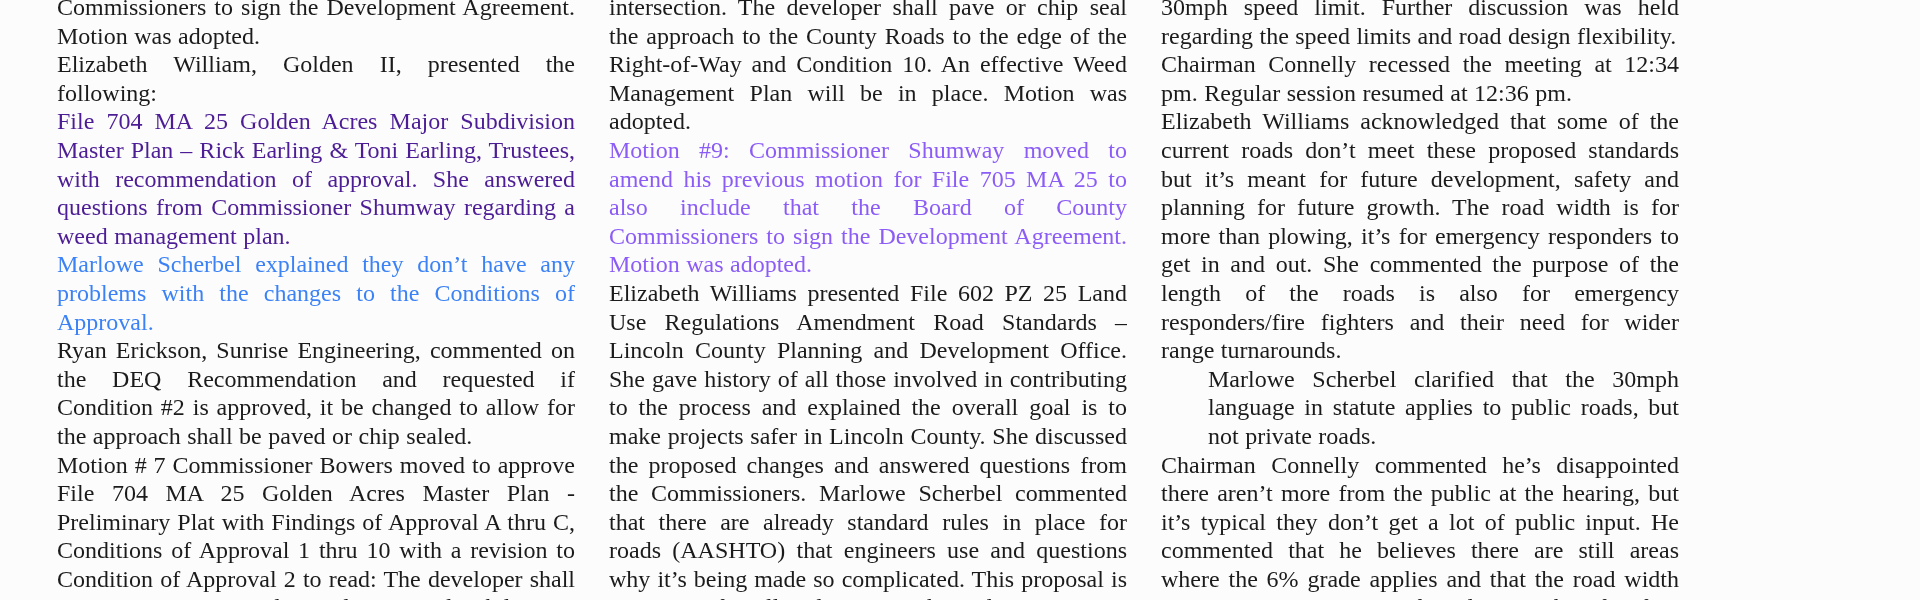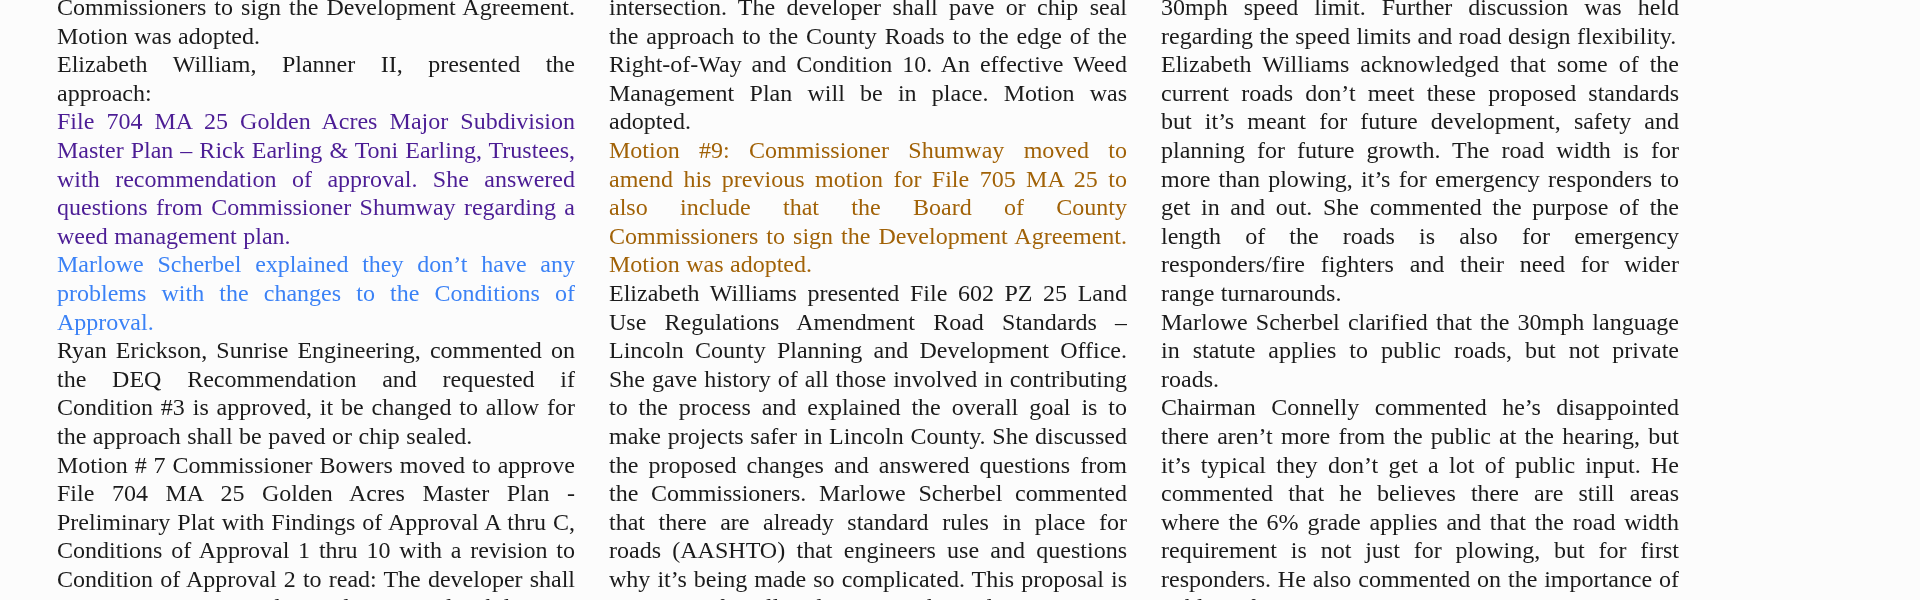--- a/index.html
+++ b/index.html
@@ -38,33 +38,34 @@
     word-spacing: 0.5px;
   }
 </style>
 </head>
 <body style="background: rgb(252, 252, 252);">
 
 <div class="doc">
 
   <div class="col">
     <p style="color: rgb(27, 27, 27);">Commissioners to sign the Development Agreement.  Motion was adopted.</p>
-    <p style="color: rgb(27, 27, 27);">Elizabeth William, Planner II, presented the approach:</p>
+    <p style="color: rgb(27, 27, 27);">Elizabeth William, Golden II, presented the following:</p>
     <p style="color: #4c1d95;">File 704 MA 25 Golden Acres Major Subdivision Master Plan – Rick Earling &amp; Toni Earling, Trustees, with recommendation of approval.  She answered questions from Commissioner Shumway regarding a weed management plan.</p>
     <p style="color: #3b82f6;">Marlowe Scherbel explained they don’t have any problems with the changes to the Conditions of Approval.</p>
-    <p style="color: rgb(27, 27, 27);">Ryan Erickson, Sunrise Engineering, commented on the DEQ Recommendation and requested if Condition #3 is approved, it be changed to allow for the approach shall be paved or chip sealed.</p>
+    <p style="color: rgb(27, 27, 27);">Ryan Erickson, Sunrise Engineering, commented on the DEQ Recommendation and requested if Condition #2 is approved, it be changed to allow for the approach shall be paved or chip sealed.</p>
     <p style="color: rgb(27, 27, 27);">Motion # 7 Commissioner Bowers moved to approve File 704 MA 25 Golden Acres Master Plan - Preliminary Plat with Findings of Approval A thru C, Conditions of Approval 1 thru 10 with a revision to Condition of Approval 2 to read:  The developer shall construct an approved paved or gravel subdivision road with a minimum 26-foot roadway width and cul-de-sacs with a 70-foot radius right-of-way</p>
   </div>
 
   <div class="col">
     <p style="color: rgb(27, 27, 27);">intersection.  The developer shall pave or chip seal the approach to the County Roads to the edge of the Right-of-Way and Condition 10. An effective Weed Management Plan will be in place.  Motion was adopted.</p>
-    <p style="color: #a16207;">Motion #9:  Commissioner Shumway moved to amend his previous motion for File 705 MA 25 to also include that the Board of County Commissioners to sign the Development Agreement.  Motion was adopted.</p>
+    <p style="color: #8b5cf6;">Motion #9:  Commissioner Shumway moved to amend his previous motion for File 705 MA 25 to also include that the Board of County Commissioners to sign the Development Agreement.  Motion was adopted.</p>
     <p style="color: rgb(27, 27, 27);">Elizabeth Williams presented File 602 PZ 25 Land Use Regulations Amendment Road Standards – Lincoln County Planning and Development Office.  She gave history of all those involved in contributing to the process and explained the overall goal is to make projects safer in Lincoln County.  She discussed the proposed changes and answered questions from the Commissioners.  Marlowe Scherbel commented that there are already standard rules in place for roads (AASHTO) that engineers use and questions why it’s being made so complicated.  This proposal is a one size fits all and suggests they adopt AASHTO standards or some</p>
   </div>
 
   <div class="col">
     <p style="color: rgb(27, 27, 27);">30mph speed limit.  Further discussion was held regarding the speed limits and road design flexibility.</p>
+    <p style="color: rgb(27, 27, 27);">Chairman Connelly recessed the meeting at 12:34 pm.  Regular session resumed at 12:36 pm.</p>
     <p style="color: rgb(27, 27, 27);">Elizabeth Williams acknowledged that some of the current roads don’t meet these proposed standards but it’s meant for future development, safety and planning for future growth.  The road width is for more than plowing, it’s for emergency responders to get in and out.  She commented the purpose of the length of the roads is also for emergency responders/fire fighters and their need for wider range turnarounds.</p>
-    <p style="color: rgb(27, 27, 27);">Marlowe Scherbel clarified that the 30mph language in statute applies to public roads, but not private roads.</p>
+    <p style="color: rgb(27, 27, 27); margin-left: 47px;">Marlowe Scherbel clarified that the 30mph language in statute applies to public roads, but not private roads.</p>
     <p style="color: rgb(27, 27, 27);">Chairman Connelly commented he’s disappointed there aren’t more from the public at the hearing, but it’s typical they don’t get a lot of public input.  He commented that he believes there are still areas where the 6% grade applies and that the road width requirement is not just for plowing, but for first responders. He also commented on the importance of public safety.</p>
   </div>
 
 </div>
 
 </body></html>

